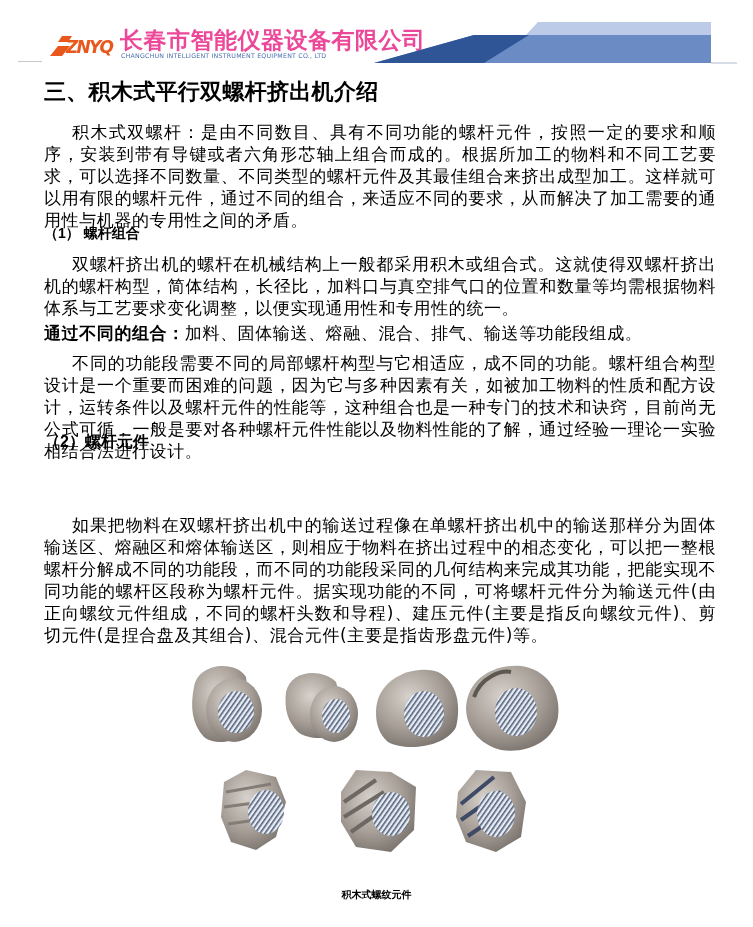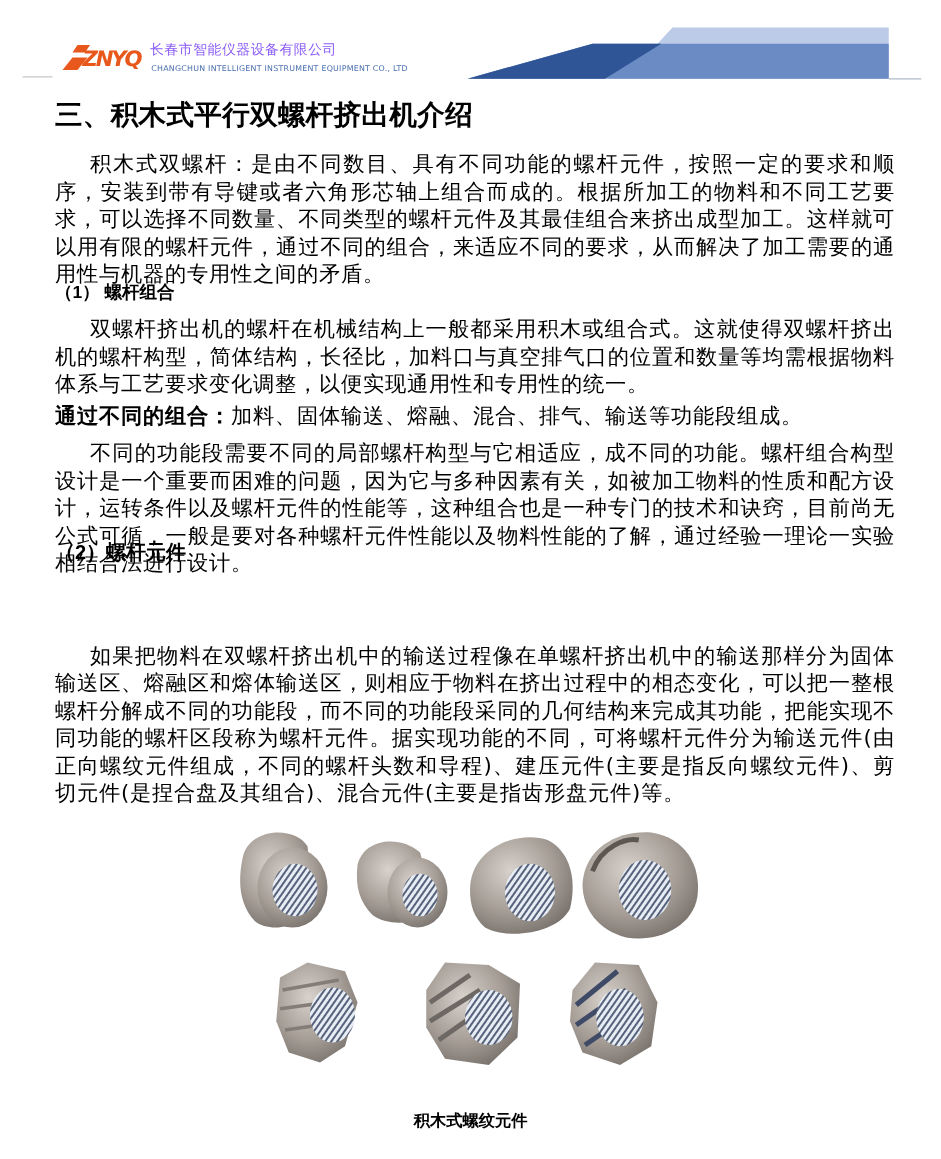--- a/index.html
+++ b/index.html
@@ -3,40 +3,40 @@
 <meta charset="utf-8">
 <style>
   html, body { margin: 0; padding: 0; background: #ffffff; }
   body { width: 753px; height: 927px; position: relative; overflow: hidden;
          font-family: "DejaVu Sans", "Liberation Sans", sans-serif; color: #000; }
 
   
   .header { position: absolute; left: 0; top: 0; width: 664px; height: 66px; }
   .header .rule-left { position: absolute; left: 18px; top: 61px; width: 24px; height: 1px; background: #c8c8c8; }
   .logo { position: absolute; left: 48px; top: 32px; width: 68px; height: 26px; }
-  .company-cn { position: absolute; left: 120px; top: 30px; font-size: 11px; font-weight: normal;
-                color: #8b5cf6; letter-spacing: 0.5px; white-space: nowrap; line-height: 20px; }
+  .company-cn { position: absolute; left: 120px; top: 30px; font-size: 23px; font-weight: bold;
+                color: #ec4899; letter-spacing: 0.5px; white-space: nowrap; line-height: 20px; }
   .company-en { position: absolute; left: 121px; top: 52px; font-size: 6.3px; color: #4a6fae;
                 letter-spacing: 0.2px; white-space: nowrap; line-height: 8px; }
   .banner { position: absolute; left: 366px; top: 20px; width: 375px; height: 44px; }
 
   
   .h1 { position: absolute; left: 44px; top: 77px; font-family: "DejaVu Serif", "Liberation Serif", serif;
         font-size: 22px; font-weight: bold; letter-spacing: 0.3px; white-space: nowrap; }
   .para { position: absolute; left: 44px; width: 672px; font-size: 17px; line-height: 22px;
           text-align: justify; text-indent: 28px; letter-spacing: 0.6px; }
   .para.noindent { text-indent: 0; }
   .h2 { position: absolute; left: 44px; font-family: Liberation Sans, sans-serif;
         font-size: 14px; font-weight: bold; white-space: nowrap; }
   .h2.big { font-size: 16px; }
   .bold { font-weight: bold; font-family: "DejaVu Serif", "Liberation Serif", serif; }
 
   .figure { position: absolute; left: 176px; top: 652px; width: 410px; height: 215px; }
   .caption { position: absolute; left: 0; width: 753px; top: 888px; text-align: center;
-             font-family: "DejaVu Serif", "Liberation Serif", serif; font-size: 13px; font-weight: bold; }
+             font-family: "DejaVu Serif", "Liberation Serif", serif; font-size: 10px; font-weight: bold; }
 </style>
 </head>
 <body>
 
 <div class="header">
   <div class="rule-left"></div>
   <svg class="logo" viewBox="0 0 68 26">
     <polygon points="2,24 10,14 22,14 14,24" fill="#e8581c"></polygon>
     <polygon points="10,10 14,4 24,4 20,10" fill="#e8581c"></polygon>
     <text x="18" y="21" font-family="DejaVu Sans, sans-serif" font-size="17" font-weight="bold" font-style="italic" fill="#e8581c" textLength="48">ZNYQ</text>

